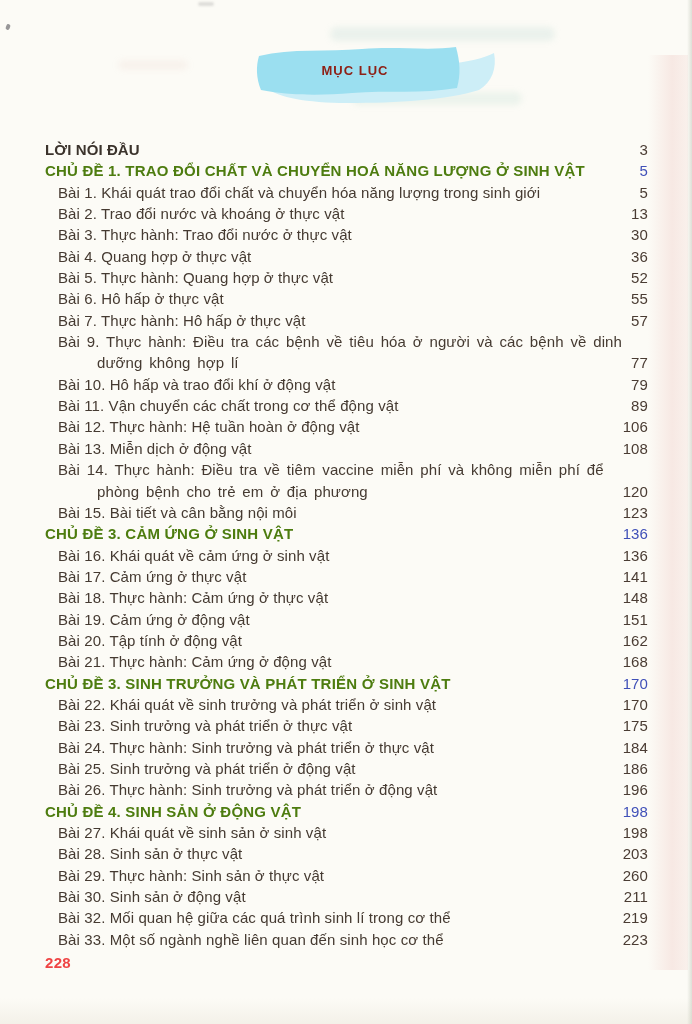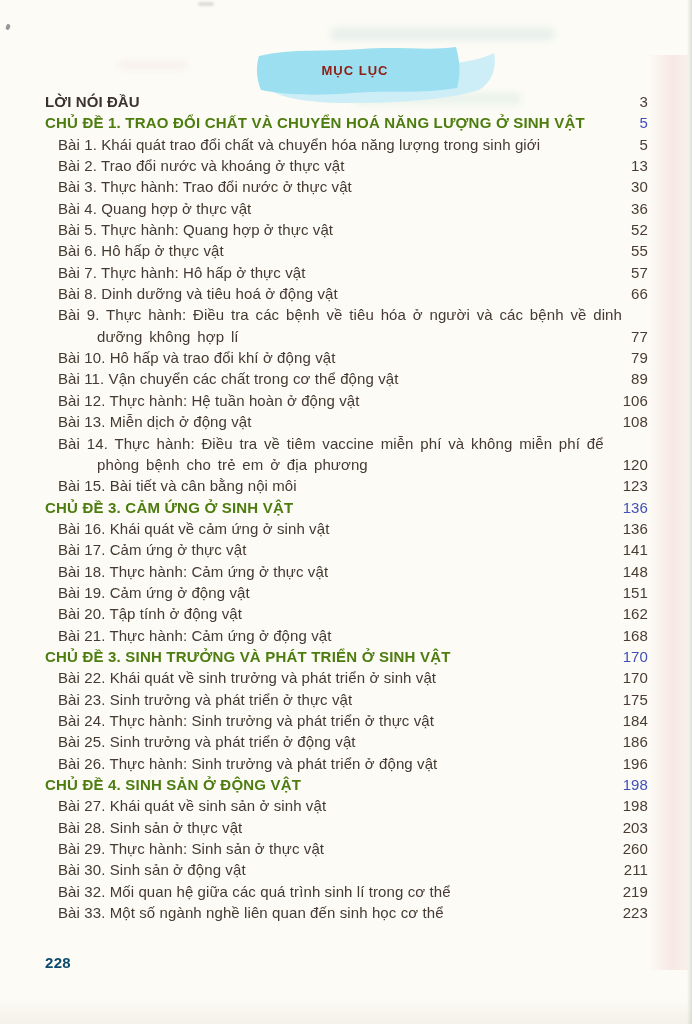--- a/index.html
+++ b/index.html
@@ -42,31 +42,31 @@
   .banner svg{position:absolute;left:0;top:0;}
   .banner-title{
     position:absolute;left:0;top:2px;width:216px;height:52px;
     display:flex;align-items:center;justify-content:center;
     font-size:13px;font-weight:bold;letter-spacing:1px;color:#8e2016;
   }
   
   .toc{position:absolute;left:45px;top:91px;width:603px;}
   .row{position:relative;font-size:15px;line-height:21.35px;color:#453a31;letter-spacing:.1px;}
   .row .label{display:block;white-space:pre-line;}
-  .row.front .label{font-weight:bold;color:#3b332c;}
+  .row.front .label{font-weight:bold;color:#3b332c;margin-top:48px;}
   .row.chapter .label{font-weight:bold;color:#4d7c0f;letter-spacing:.2px;}
   .row.lesson .label{padding-left:52px;text-indent:-39px;}
   .row.wrap .label{word-spacing:2.5px;}
   .row .page{position:absolute;right:0;bottom:0;line-height:21.35px;color:#4a3c33;}
   .row.front .page{font-weight:normal;}
   .row.chapter .page{color:#4050b8;}
   
   .footer-page{
     position:absolute;left:45px;top:954px;
-    font-size:15px;font-weight:bold;color:#0c4a6e;letter-spacing:.3px;
+    font-size:15px;font-weight:bold;color:#ef4444;letter-spacing:.3px;
   }
 </style>
 </head>
 <body>
 
 <div class="tint-right"></div>
 <div class="edge-right"></div>
 <div class="edge-bottom"></div>
 <div class="speck"></div>
 <div class="smudge-top"></div>
@@ -116,24 +116,20 @@
       <span class="page">52</span>
     </div>
     <div class="row lesson">
       <span class="label">Bài 6. Hô hấp ở thực vật</span>
       <span class="page">55</span>
     </div>
     <div class="row lesson">
       <span class="label">Bài 7. Thực hành: Hô hấp ở thực vật</span>
       <span class="page">57</span>
     </div>
-    <div class="row lesson">
-      <span class="label">Bài 8. Dinh dưỡng và tiêu hoá ở động vật</span>
-      <span class="page">66</span>
-    </div>
     <div class="row lesson wrap">
       <span class="label">Bài 9. Thực hành: Điều tra các bệnh về tiêu hóa ở người và các bệnh về dinh
 dưỡng không hợp lí</span>
       <span class="page">77</span>
     </div>
     <div class="row lesson">
       <span class="label">Bài 10. Hô hấp và trao đổi khí ở động vật</span>
       <span class="page">79</span>
     </div>
     <div class="row lesson">

